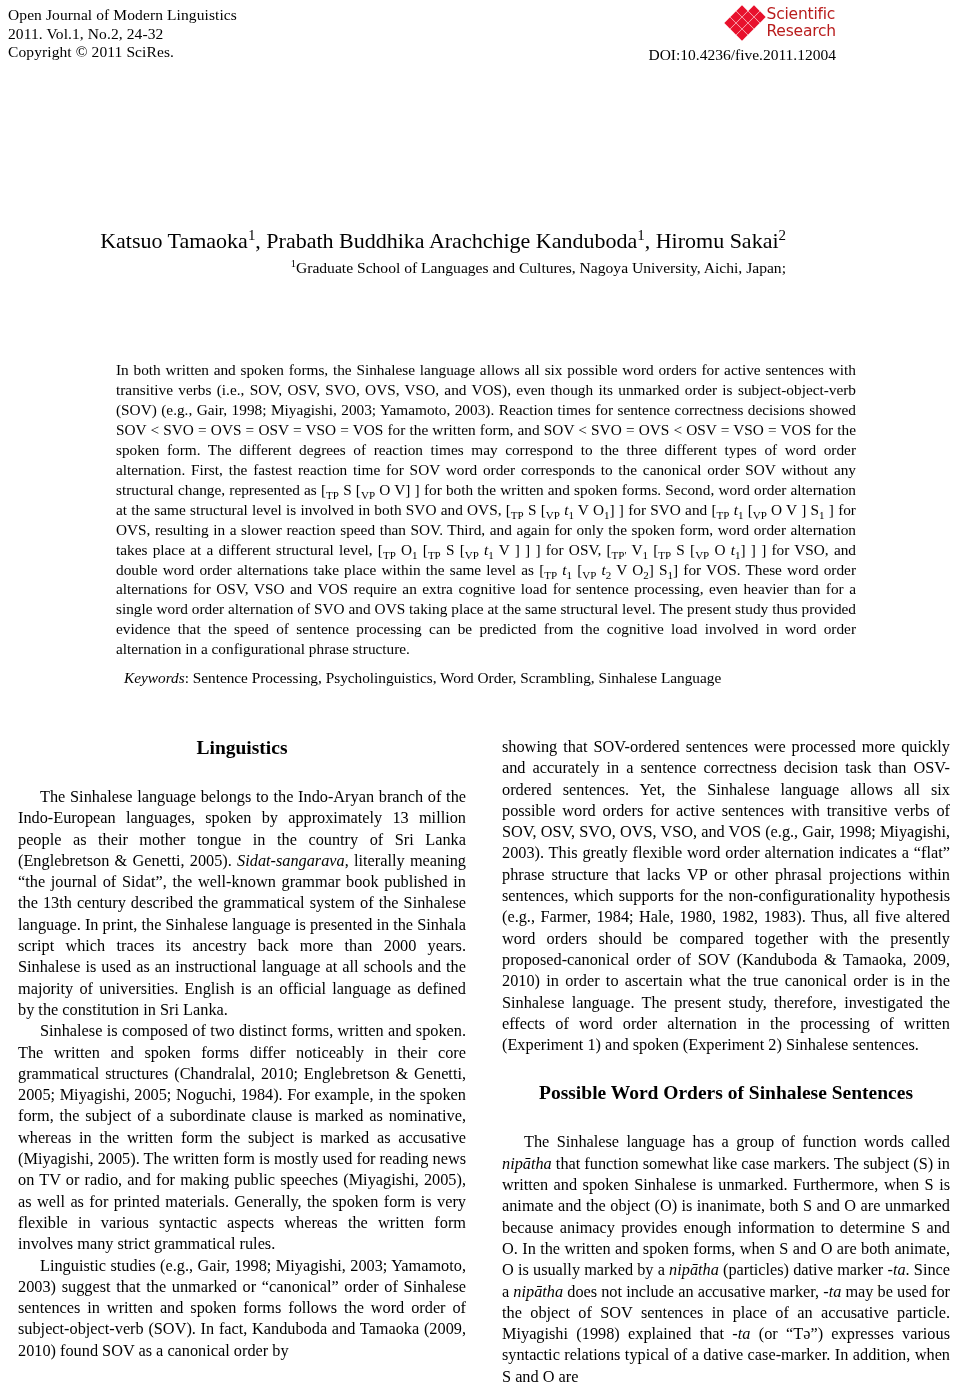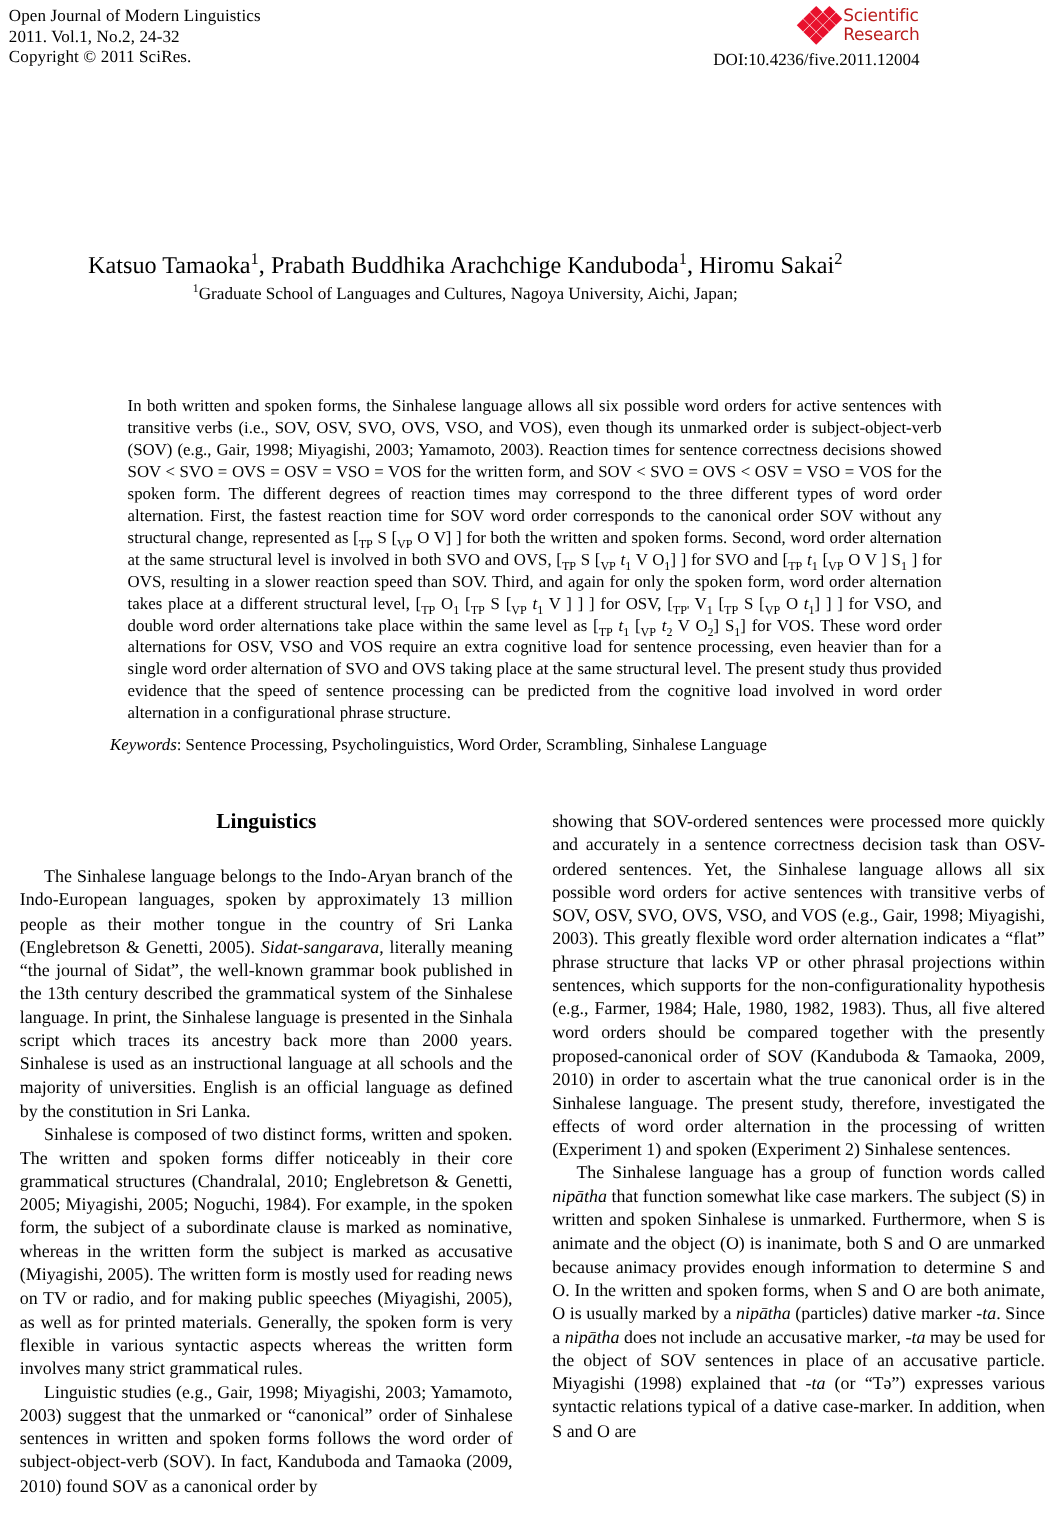--- a/index.html
+++ b/index.html
@@ -93,21 +93,21 @@
     font-weight: normal;
     font-family: "Liberation Serif", "DejaVu Serif", serif;
   }
 
   
   .authors {
     position: absolute;
     top: 227px;
     left: 60px;
     right: 60px;
-    text-align: center;
+    text-align: right;
   }
   .author-line {
     font-size: 22px;
     line-height: 27px;
     margin-bottom: 4px;
   }
   .affil {
     font-size: 15.6px;
     line-height: 19.5px;
   }
@@ -131,21 +131,21 @@
     width: 740px;
     font-size: 15.3px;
     line-height: 19.95px;
     text-align: justify;
     text-justify: inter-word;
   }
   .abstract p { margin: 0; }
   .keywords {
     position: absolute;
     top: 668px;
-    left: 100px;
+    left: 124px;
     width: 740px;
     font-size: 15.3px;
     line-height: 19.95px;
   }
   .keywords i { font-style: italic; }
 
   
   .col {
     position: absolute;
     top: 736px;
@@ -226,16 +226,17 @@
 
   <div class="col col-left">
     <h2 class="section">Linguistics</h2>
     <p>The Sinhalese language belongs to the Indo-Aryan branch of the Indo-European languages, spoken by approximately 13 million people as their mother tongue in the country of Sri Lanka (Englebretson &amp; Genetti, 2005). <span class="it">Sidat-sangarava</span>, literally meaning “the journal of Sidat”, the well-known grammar book published in the 13th century described the grammatical system of the Sinhalese language. In print, the Sinhalese language is presented in the Sinhala script which traces its ancestry back more than 2000 years. Sinhalese is used as an instructional language at all schools and the majority of universities. English is an official language as defined by the constitution in Sri Lanka.</p>
     <p>Sinhalese is composed of two distinct forms, written and spoken. The written and spoken forms differ noticeably in their core grammatical structures (Chandralal, 2010; Englebretson &amp; Genetti, 2005; Miyagishi, 2005; Noguchi, 1984). For example, in the spoken form, the subject of a subordinate clause is marked as nominative, whereas in the written form the subject is marked as accusative (Miyagishi, 2005). The written form is mostly used for reading news on TV or radio, and for making public speeches (Miyagishi, 2005), as well as for printed materials. Generally, the spoken form is very flexible in various syntactic aspects whereas the written form involves many strict grammatical rules.</p>
     <p>Linguistic studies (e.g., Gair, 1998; Miyagishi, 2003; Yamamoto, 2003) suggest that the unmarked or “canonical” order of Sinhalese sentences in written and spoken forms follows the word order of subject-object-verb (SOV). In fact, Kanduboda and Tamaoka (2009, 2010) found SOV as a canonical order by</p>
   </div>
 
   <div class="col col-right">
     <p class="noindent">showing that SOV-ordered sentences were processed more quickly and accurately in a sentence correctness decision task than OSV-ordered sentences. Yet, the Sinhalese language allows all six possible word orders for active sentences with transitive verbs of SOV, OSV, SVO, OVS, VSO, and VOS (e.g., Gair, 1998; Miyagishi, 2003). This greatly flexible word order alternation indicates a “flat” phrase structure that lacks VP or other phrasal projections within sentences, which supports for the non-configurationality hypothesis (e.g., Farmer, 1984; Hale, 1980, 1982, 1983). Thus, all five altered word orders should be compared together with the presently proposed-canonical order of SOV (Kanduboda &amp; Tamaoka, 2009, 2010) in order to ascertain what the true canonical order is in the Sinhalese language. The present study, therefore, investigated the effects of word order alternation in the processing of written (Experiment 1) and spoken (Experiment 2) Sinhalese sentences.</p>
+    <h2 class="section spaced-top">Possible Word Orders of Sinhalese Sentences</h2>
     <p>The Sinhalese language has a group of function words called <span class="it">nipātha</span> that function somewhat like case markers. The subject (S) in written and spoken Sinhalese is unmarked. Furthermore, when S is animate and the object (O) is inanimate, both S and O are unmarked because animacy provides enough information to determine S and O. In the written and spoken forms, when S and O are both animate, O is usually marked by a <span class="it">nipātha</span> (particles) dative marker <span class="it">-ta</span>. Since a <span class="it">nipātha</span> does not include an accusative marker, <span class="it">-ta</span> may be used for the object of SOV sentences in place of an accusative particle. Miyagishi (1998) explained that <span class="it">-ta</span> (or “Tə”) expresses various syntactic relations typical of a dative case-marker. In addition, when S and O are</p>
   </div>
 
 </div>
 
 </body></html>

